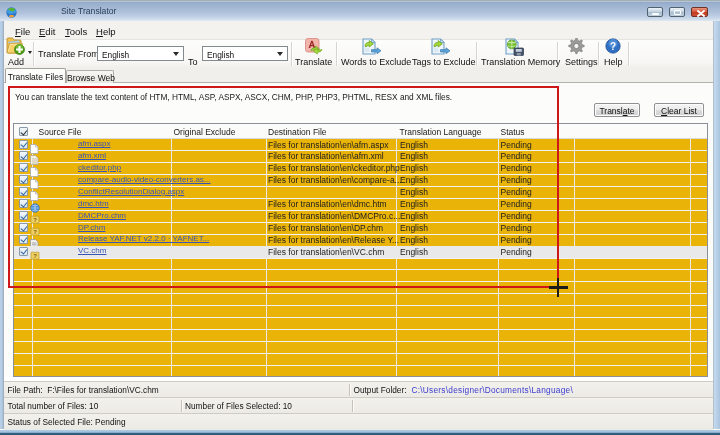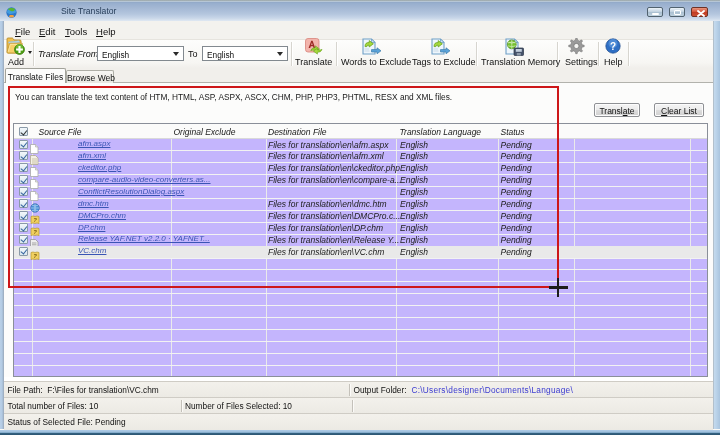--- a/index.html
+++ b/index.html
@@ -60,21 +60,21 @@
 
 .vbtn { position:absolute; top:20px; height:14px; font-size:8.5px; color:#111; text-align:center;
   border:1px solid #8e9094; border-radius:2px; padding-top:2px;
   background:linear-gradient(to bottom,#f4f4f4 0%,#ebebeb 50%,#dddddd 52%,#d0d0d0 100%);
   box-shadow:inset 0 0 0 1px #fcfcfc; }
 #btnTranslate { left:590px; width:46px; }
 #btnClear { left:650px; width:50px; }
 
 
 #grid { position:absolute; left:9px; top:40px; width:695px; height:254px;
-  border:1px solid #8a8f99; background:#c4b5fd;font-style:italic; }
+  border:1px solid #8a8f99; background:#eab308; }
 .colline { position:absolute; top:0; width:1px; height:100%; background:#eaeaea; }
 .rowline { position:absolute; left:0; width:100%; height:1px; background:#f2f2f2; }
 #ghead { position:absolute; left:0; top:0; width:100%; height:14.5px; background:#fbfbfa; border-bottom:1px solid #d9d9d9; }
 .hcell { position:absolute; top:2.5px; font-size:8.5px; color:#202020; }
 .grow { position:absolute; left:0; width:100%; height:12px; }
 .cbx { position:absolute; width:9px; height:9px; border:1px solid #8a9aa8; border-radius:1px;
   background:linear-gradient(to bottom,#f2f8fb,#d9e6ee); }
 .cbx:after { content:""; position:absolute; left:1.8px; top:0.8px; width:3px; height:4.6px;
   border-right:1.4px solid #30609c; border-bottom:1.4px solid #30609c; transform:rotate(38deg); }
 .cbxh:after { border-color:#2a2a2a; }
@@ -146,26 +146,26 @@
   <path d="M2.2 14.8 L4.3 7.4 L15.2 7.4" stroke="#fde9a8" stroke-width="0.8" fill="none"></path>
 </svg>
 <svg class="abs" style="left:14px;top:44px" width="11" height="11" viewBox="0 0 11 11">
   <circle cx="5.5" cy="5.5" r="5" fill="#4e9e14" stroke="#357a0a" stroke-width="0.7"></circle>
   <circle cx="5.5" cy="3.8" r="3.6" fill="#74bd36" opacity="0.85"></circle>
   <path d="M5.5 2.1 L5.5 8.9 M2.1 5.5 L8.9 5.5" stroke="#fff" stroke-width="2.1"></path>
 </svg>
 <div class="abs" style="left:27.5px;top:50.5px;width:0;height:0;border-left:2.5px solid transparent;border-right:2.5px solid transparent;border-top:3px solid #222;"></div>
 <div class="tlabel" style="left:8px;top:57px;">Add</div>
 
-<div class="tlabel" style="left:38px;top:49px;font-style:italic;">Translate From</div>
+<div class="tlabel" style="left:38px;top:49px;">Translate From</div>
 <div class="combo" style="left:97px;width:87px;">
     <span class="ctext">English</span>
     <span class="carrow"></span>
   </div>
-<div class="tlabel" style="left:188px;top:49px;">To</div>
+<div class="tlabel" style="left:188px;top:57px;">To</div>
 <div class="combo" style="left:202px;width:86px;">
     <span class="ctext">English</span>
     <span class="carrow"></span>
   </div>
 
 <svg class="abs" style="left:305px;top:38px" width="18" height="17" viewBox="0 0 18 17">
   <rect x="0.5" y="0.5" width="13.5" height="13.5" rx="2.5" fill="#f3b4ac" stroke="#db8d84" stroke-width="0.9"></rect>
   <path d="M3.6 10 L6.2 2.8 L7.6 2.8 L10.2 10 L8.6 10 L8 8.2 L5.8 8.2 L5.2 10Z M6.2 6.9 L7.6 6.9 L6.9 4.6Z" fill="#9c2a24"></path>
   <path d="M5.8 12.6 Q6.6 9.6 10.4 9.8 L10.4 7.9 L14.4 10.9 L10.4 13.8 L10.4 12 Q7.4 11.7 5.8 12.6Z" fill="#a6d93c" stroke="#619f16" stroke-width="0.6"></path>
   <path d="M17 11.4 Q16.2 14.4 12.4 14.2 L12.4 16.1 L8.4 13.1 L12.4 10.2 L12.4 12 Q15.4 12.3 17 11.4Z" fill="#a6d93c" stroke="#619f16" stroke-width="0.6"></path>

